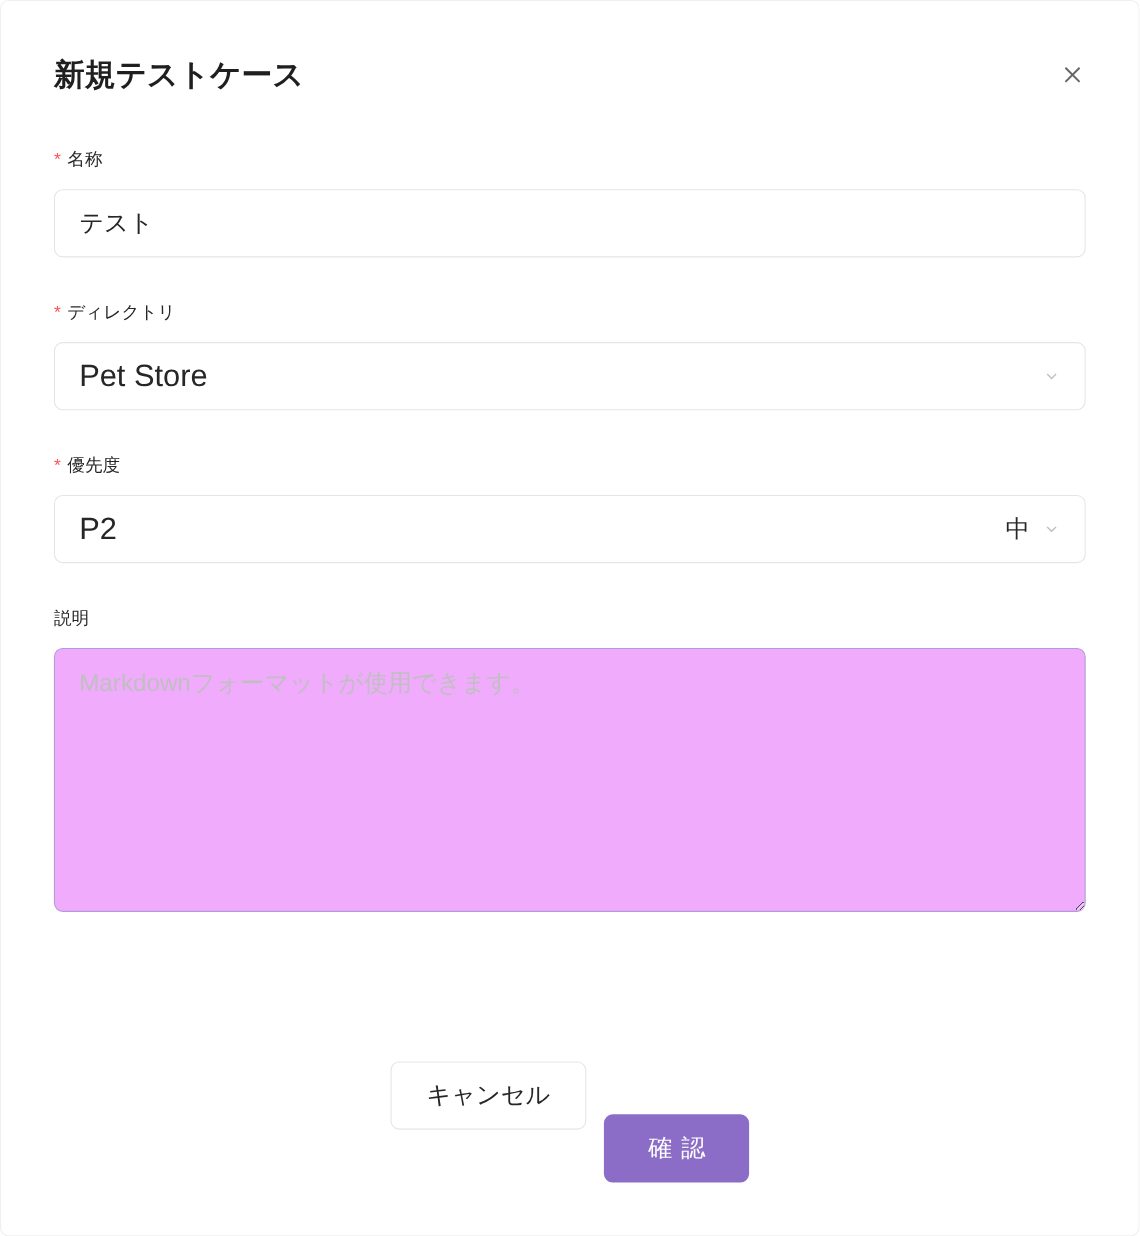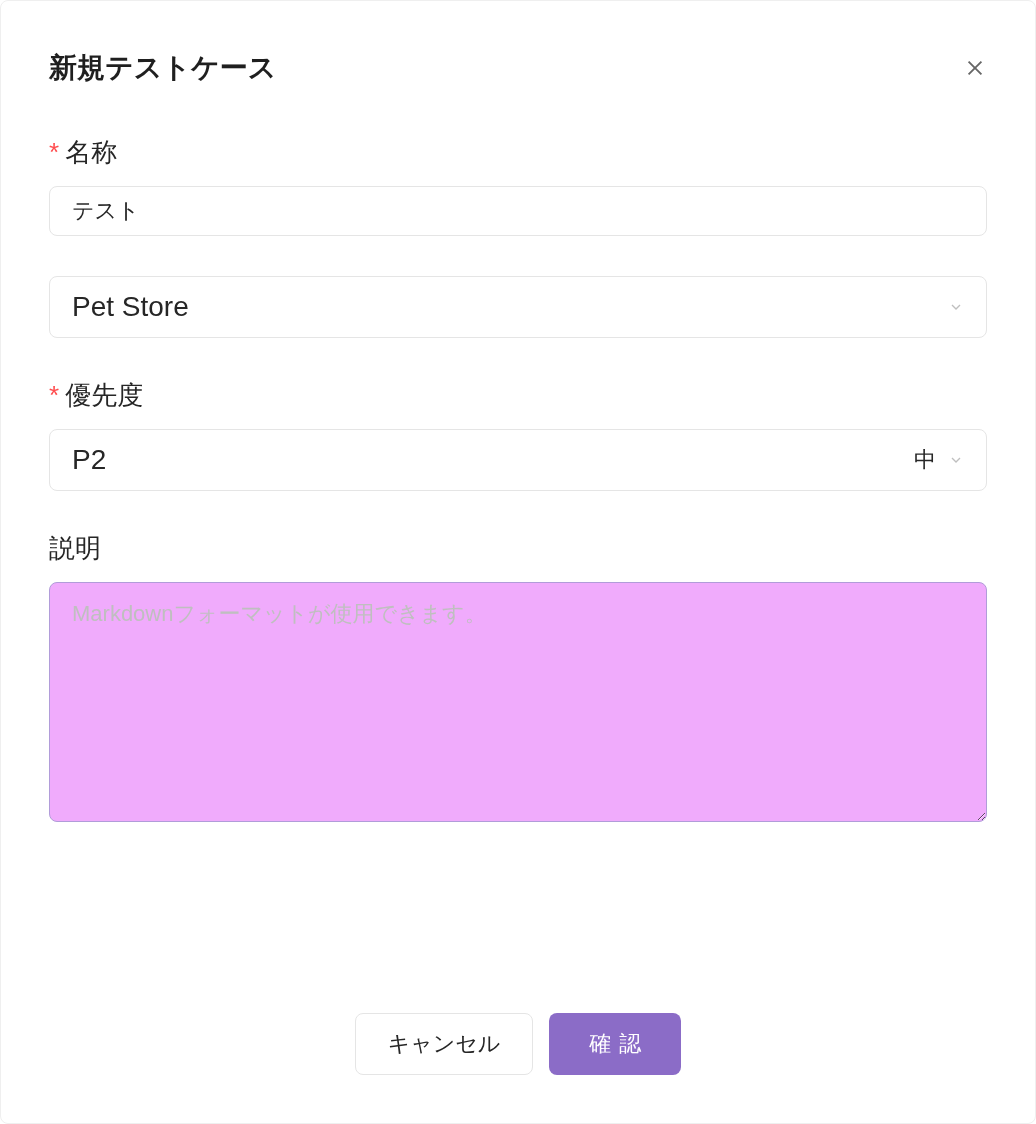--- a/index.html
+++ b/index.html
@@ -49,32 +49,32 @@
     }
     .modal-body {
       flex: 1;
       padding: 48px 48px 0 48px;
     }
     .form-group {
       margin-bottom: 40px;
     }
     .form-label {
       display: block;
-      font-size: 26px;
+      font-size: 16px;
       color: #262626;
       margin-bottom: 16px;
     }
     .required-asterisk {
       color: #ff4d4f;
       margin-right: 6px;
       font-family: SimSun, sans-serif;
     }
     .text-input {
       width: 100%;
-      height: 50px;
+      height: 62px;
       padding: 0 22px;
       font-size: 22px;
       color: #262626;
       background: #fff;
       border: 1px solid #e5e5e5;
       border-radius: 8px;
       outline: none;
     }
     .select-wrapper {
       position: relative;
@@ -140,20 +140,21 @@
     .btn-cancel {
       background: #fff;
       color: #262626;
       border: 1px solid #e5e5e5;
     }
     .btn-confirm {
       background: #8b6cc7;
       color: #fff;
       letter-spacing: 8px;
       padding-left: 40px;
+      margin-top: 48px;
     }
   </style>
 </head>
 <body>
 
 <div class="modal">
   <div class="modal-header">
     <h2 class="modal-title">新規テストケース</h2>
     <div class="close-icon">
       <svg viewBox="0 0 24 24" fill="none" stroke="currentColor" stroke-width="2">
@@ -166,20 +167,23 @@
   <div class="modal-body">
 
     <div class="form-group">
       <label class="form-label">
         <span class="required-asterisk">*</span><span>名称</span>
       </label>
       <input type="text" class="text-input" value="テスト" style="">
     </div>
 
     <div class="form-group">
+      <label class="form-label">
+        <span class="required-asterisk">*</span><span>ディレクトリ</span>
+      </label>
       <div class="select-wrapper">
         <span class="select-value">Pet Store</span>
         <svg class="chevron-down" viewBox="0 0 24 24" fill="none" stroke="currentColor" stroke-width="2">
           <polyline points="6 9 12 15 18 9"></polyline>
         </svg>
       </div>
     </div>
 
     <div class="form-group">
       <label class="form-label">

